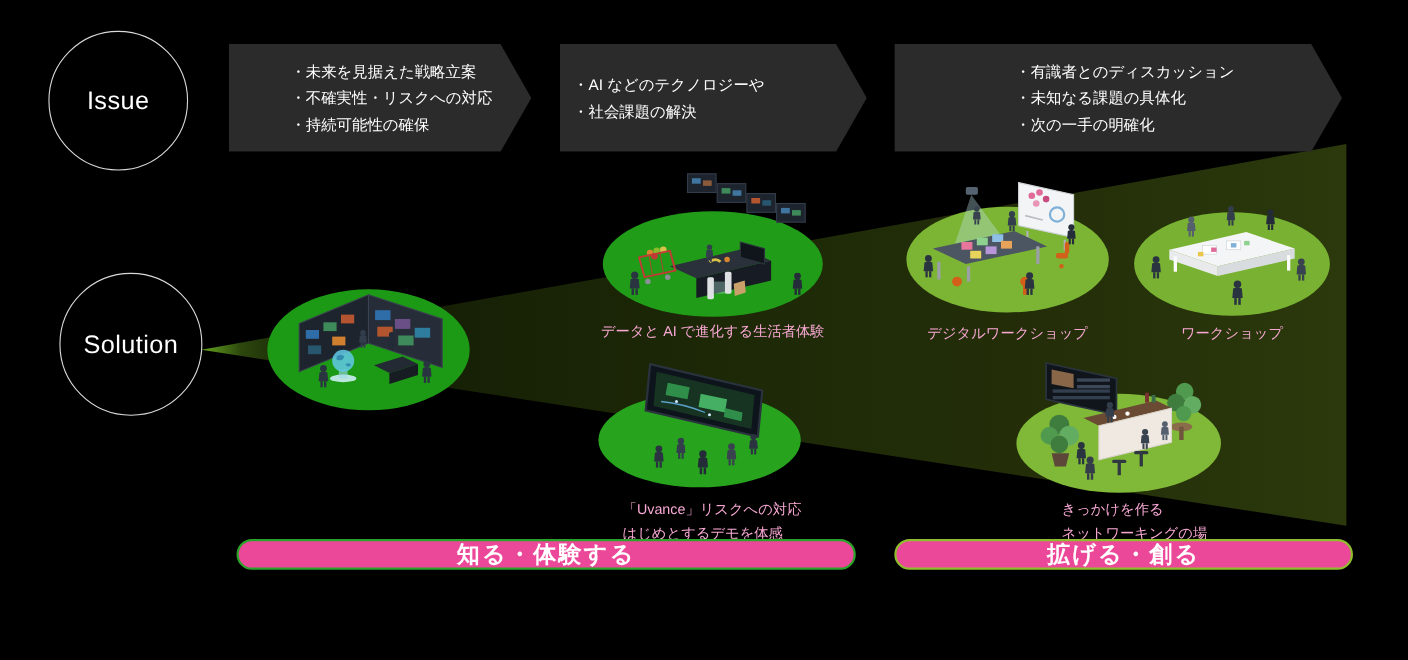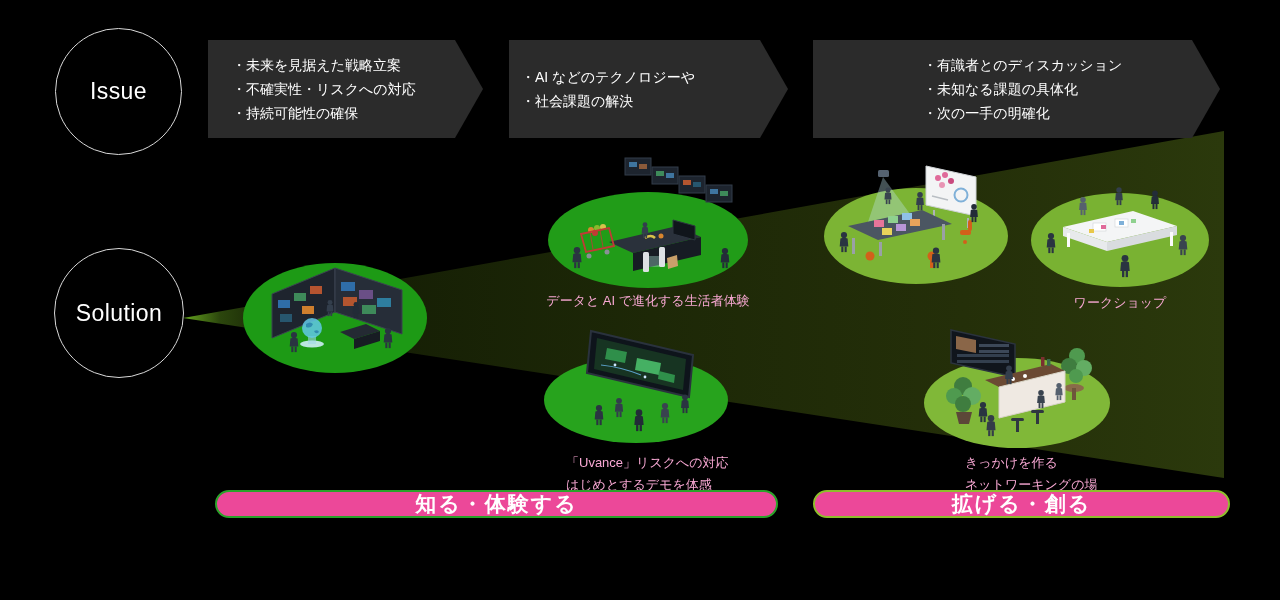--- a/index.html
+++ b/index.html
@@ -6,31 +6,31 @@
   .stage{
     position:relative;width:1280px;height:600px;background:#000;overflow:hidden;
     font-family:"Liberation Sans","DejaVu Sans",sans-serif;color:#fff;
   }
   
   .big-circle{
     position:absolute;border:1.5px solid #d9d9d9;border-radius:50%;
     display:flex;align-items:center;justify-content:center;
     font-size:23px;font-weight:500;letter-spacing:.4px;z-index:3;background:rgba(0,0,0,.25);
   }
-  #issue-circle{left:55px;top:28px;width:125px;height:125px;}
+  #issue-circle{left:44px;top:28px;width:125px;height:125px;}
   #solution-circle{left:54px;top:248px;width:128px;height:128px;justify-content:center;}
   
   .chev{
     position:absolute;top:40px;height:98px;background:#2b2b2b;z-index:3;
     clip-path:polygon(0 0,calc(100% - 28px) 0,100% 50%,calc(100% - 28px) 100%,0 100%);
     display:flex;flex-direction:column;justify-content:center;gap:9px;
     font-size:14px;line-height:15px;box-sizing:border-box;
   }
   .chev .line{white-space:nowrap;}
-  #chev-1{left:208px;width:275px;padding-left:24px;}
+  #chev-1{left:208px;width:275px;padding-left:56px;}
   #chev-2{left:509px;width:279px;padding-left:12px;}
   #chev-3{left:813px;width:407px;padding-left:110px;}
   
   #beam-svg{position:absolute;left:0;top:0;z-index:0;}
   
   .scene{position:absolute;z-index:1;}
   
   .caption{position:absolute;z-index:3;font-size:13px;line-height:22px;color:#f9a8d4;}
   .caption.center{text-align:center;}
   #caption-1{left:271px;top:375px;}
@@ -311,20 +311,23 @@
     <use href="#person" transform="translate(70,114) scale(1.05)" fill="#333c48"></use>
   </svg>
 
   <div class="caption center" id="caption-2">
     <span style="display:block">データと AI で進化する生活者体験</span>
   </div>
   <div class="caption" id="caption-3">
     <span style="display:block">「Uvance」リスクへの対応</span>
     <span style="display:block">はじめとするデモを体感</span>
   </div>
+  <div class="caption center" id="caption-4">
+    <span style="display:block">デジタルワークショップ</span>
+  </div>
   <div class="caption center" id="caption-5">
     <span style="display:block">ワークショップ</span>
   </div>
   <div class="caption" id="caption-6">
     <span style="display:block">きっかけを作る</span>
     <span style="display:block">ネットワーキングの場</span>
   </div>
 
   <div class="pill" id="pill-1">
     <span>知る・体験する</span>

